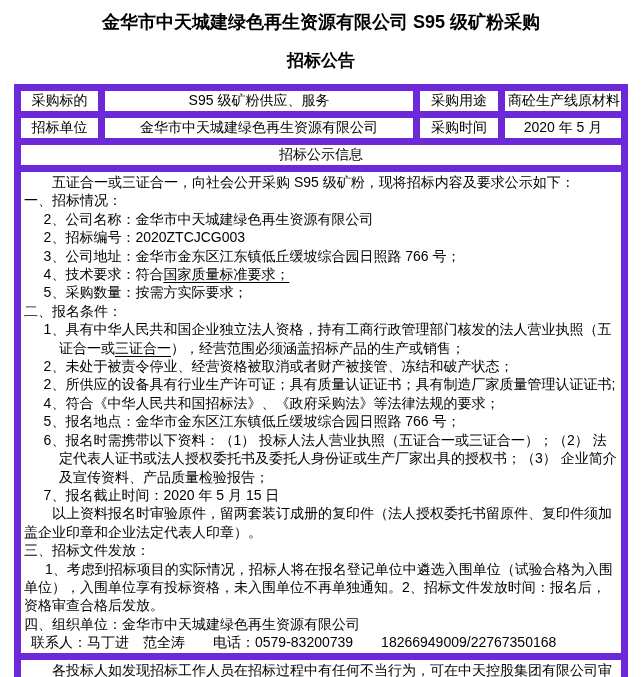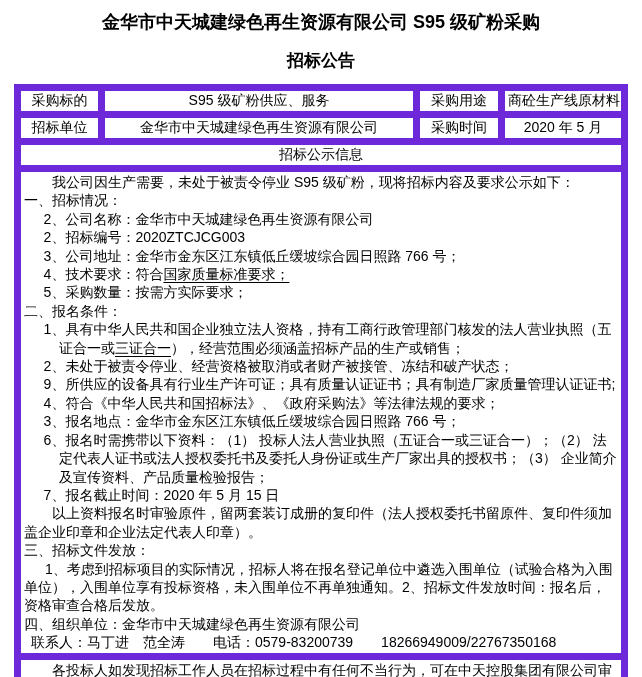--- a/index.html
+++ b/index.html
@@ -97,33 +97,33 @@
         <td class="c1">招标单位</td>
         <td class="c2">金华市中天城建绿色再生资源有限公司</td>
         <td class="c3">采购时间</td>
         <td class="c4">2020 年 5 月</td>
       </tr>
       <tr>
         <td class="section-header" colspan="4">招标公示信息</td>
       </tr>
       <tr>
         <td class="body-cell" colspan="4" id="body-cell">
-            <p class="para indent"><span>我公司因生产需要，未处于被责令停业 S95 级矿粉，现将招标内容及要求公示如下：</span></p>
+            <p class="para indent"><span>五证合一或三证合一，向社会公开采购 S95 级矿粉，现将招标内容及要求公示如下：</span></p>
             <p class="para flat"><span>一、招标情况：</span></p>
             <p class="para hang"><span>2、公司名称：金华市中天城建绿色再生资源有限公司</span></p>
             <p class="para hang"><span>2、招标编号：2020ZTCJCG003</span></p>
             <p class="para hang"><span>3、公司地址：金华市金东区江东镇低丘缓坡综合园日照路 766 号；</span></p>
             <p class="para hang"><span>4、技术要求：符合</span><span class="u">国家质量标准要求； </span></p>
             <p class="para hang"><span>5、采购数量：按需方实际要求；</span></p>
             <p class="para flat"><span>二、报名条件：</span></p>
             <p class="para hang"><span>1、具有中华人民共和国企业独立法人资格，持有工商行政管理部门核发的法人营业执照（五证合一或</span><span class="u">三证合一</span><span>），经营范围必须涵盖招标产品的生产或销售；</span></p>
             <p class="para hang"><span>2、未处于被责令停业、经营资格被取消或者财产被接管、冻结和破产状态；</span></p>
-            <p class="para hang"><span>9、所供应的设备具有行业生产许可证；具有质量认证证书；具有制造厂家质量管理认证证书;</span></p>
+            <p class="para hang"><span>2、所供应的设备具有行业生产许可证；具有质量认证证书；具有制造厂家质量管理认证证书;</span></p>
             <p class="para hang"><span>4、符合《中华人民共和国招标法》、《政府采购法》等法律法规的要求；</span></p>
-            <p class="para hang"><span>3、报名地点：金华市金东区江东镇低丘缓坡综合园日照路 766 号；</span></p>
+            <p class="para hang"><span>5、报名地点：金华市金东区江东镇低丘缓坡综合园日照路 766 号；</span></p>
             <p class="para hang"><span>6、报名时需携带以下资料：（1） 投标人法人营业执照（五证合一或三证合一）；（2） 法定代表人证书或法人授权委托书及委托人身份证或生产厂家出具的授权书；（3） 企业简介及宣传资料、产品质量检验报告；</span></p>
             <p class="para hang"><span>7、报名截止时间：2020 年 5 月 15 日</span></p>
             <p class="para indent"><span>以上资料报名时审验原件，留两套装订成册的复印件（法人授权委托书留原件、复印件须加盖企业印章和企业法定代表人印章）。</span></p>
             <p class="para flat"><span>三、招标文件发放：</span></p>
             <p class="para indent-sm"><span>1、考虑到招标项目的实际情况，招标人将在报名登记单位中遴选入围单位（试验合格为入围单位），入围单位享有投标资格，未入围单位不再单独通知。2、招标文件发放时间：报名后，资格审查合格后发放。</span></p>
             <p class="para flat"><span>四、组织单位：金华市中天城建绿色再生资源有限公司</span></p>
             <p class="para indent-xs"><span>联系人：马丁进　范全涛　　电话：0579-83200739　　18266949009/22767350168</span></p>
           </td>
       </tr>
       <tr>

